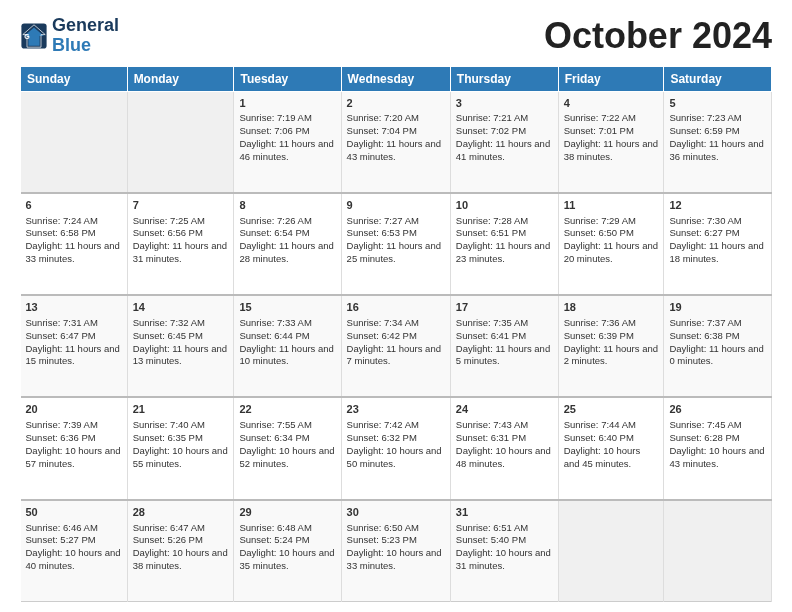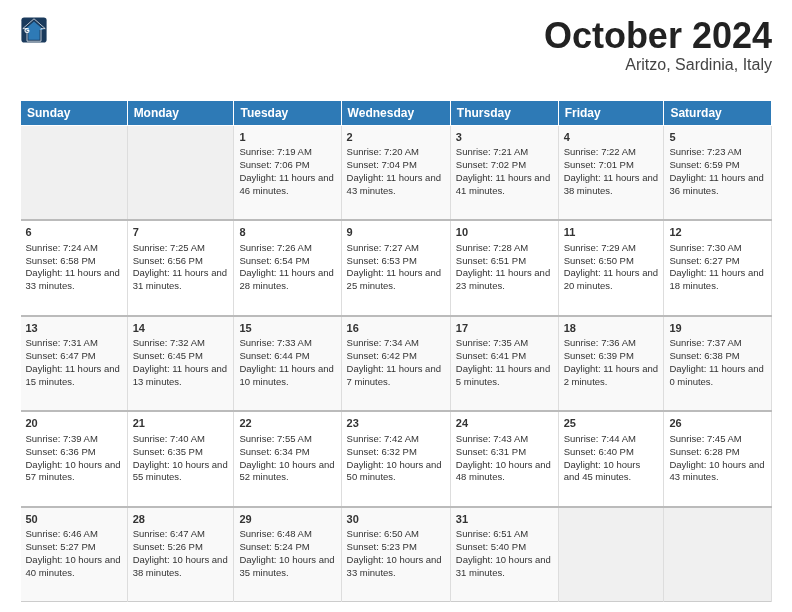--- a/index.html
+++ b/index.html
@@ -35,38 +35,36 @@
     }
     .logo-text span {
       color: #2e7ab6;
     }
     .logo-icon {
       width: 28px;
       height: 28px;
       margin-right: 4px;
     }
     .title-block {
-      text-align: right;
     }
     .title-block h1 {
       font-size: 36px;
       font-weight: bold;
       color: #222;
       line-height: 1.1;
     }
     .title-block h2 {
       font-size: 16px;
       font-weight: normal;
       color: #444;
     }
     table {
       width: 100%;
       border-collapse: collapse;
       flex: 1;
-      margin-top: 16px;
     }
     thead tr th {
       background-color: #2e7ab6;
       color: #fff;
       font-size: 12px;
       font-weight: bold;
       padding: 5px 6px;
       text-align: left;
       border: 1px solid #fff;
     }
@@ -106,24 +104,27 @@
 
 <div class="page">
   <div class="header">
     <div class="logo">
       <svg class="logo-icon" viewBox="0 0 40 40">
         <rect x="2" y="2" width="36" height="36" rx="4" fill="#1a3a5c"></rect>
         <polygon points="20,8 34,20 28,20 28,34 12,34 12,20 6,20" fill="#2e7ab6"></polygon>
         <polygon points="20,4 36,18 30,18 30,36 10,36 10,18 4,18" fill="none" stroke="#fff" stroke-width="1"></polygon>
         <text x="6" y="24" font-size="10" fill="#fff" font-weight="bold">G</text>
       </svg>
+      <div class="logo-text">
+        <div>General</div>
+        <div><span>Blue</span></div>
+      </div>
     </div>
     <div class="title-block">
       <h1>October 2024</h1>
-      <h2>Aritzo, Sardinia, Italy</h2>
     </div>
   </div>
 
   <table>
     <thead>
       <tr>
       <th>Sunday</th>
           <th>Monday</th>
           <th>Tuesday</th>
           <th>Wednesday</th>

